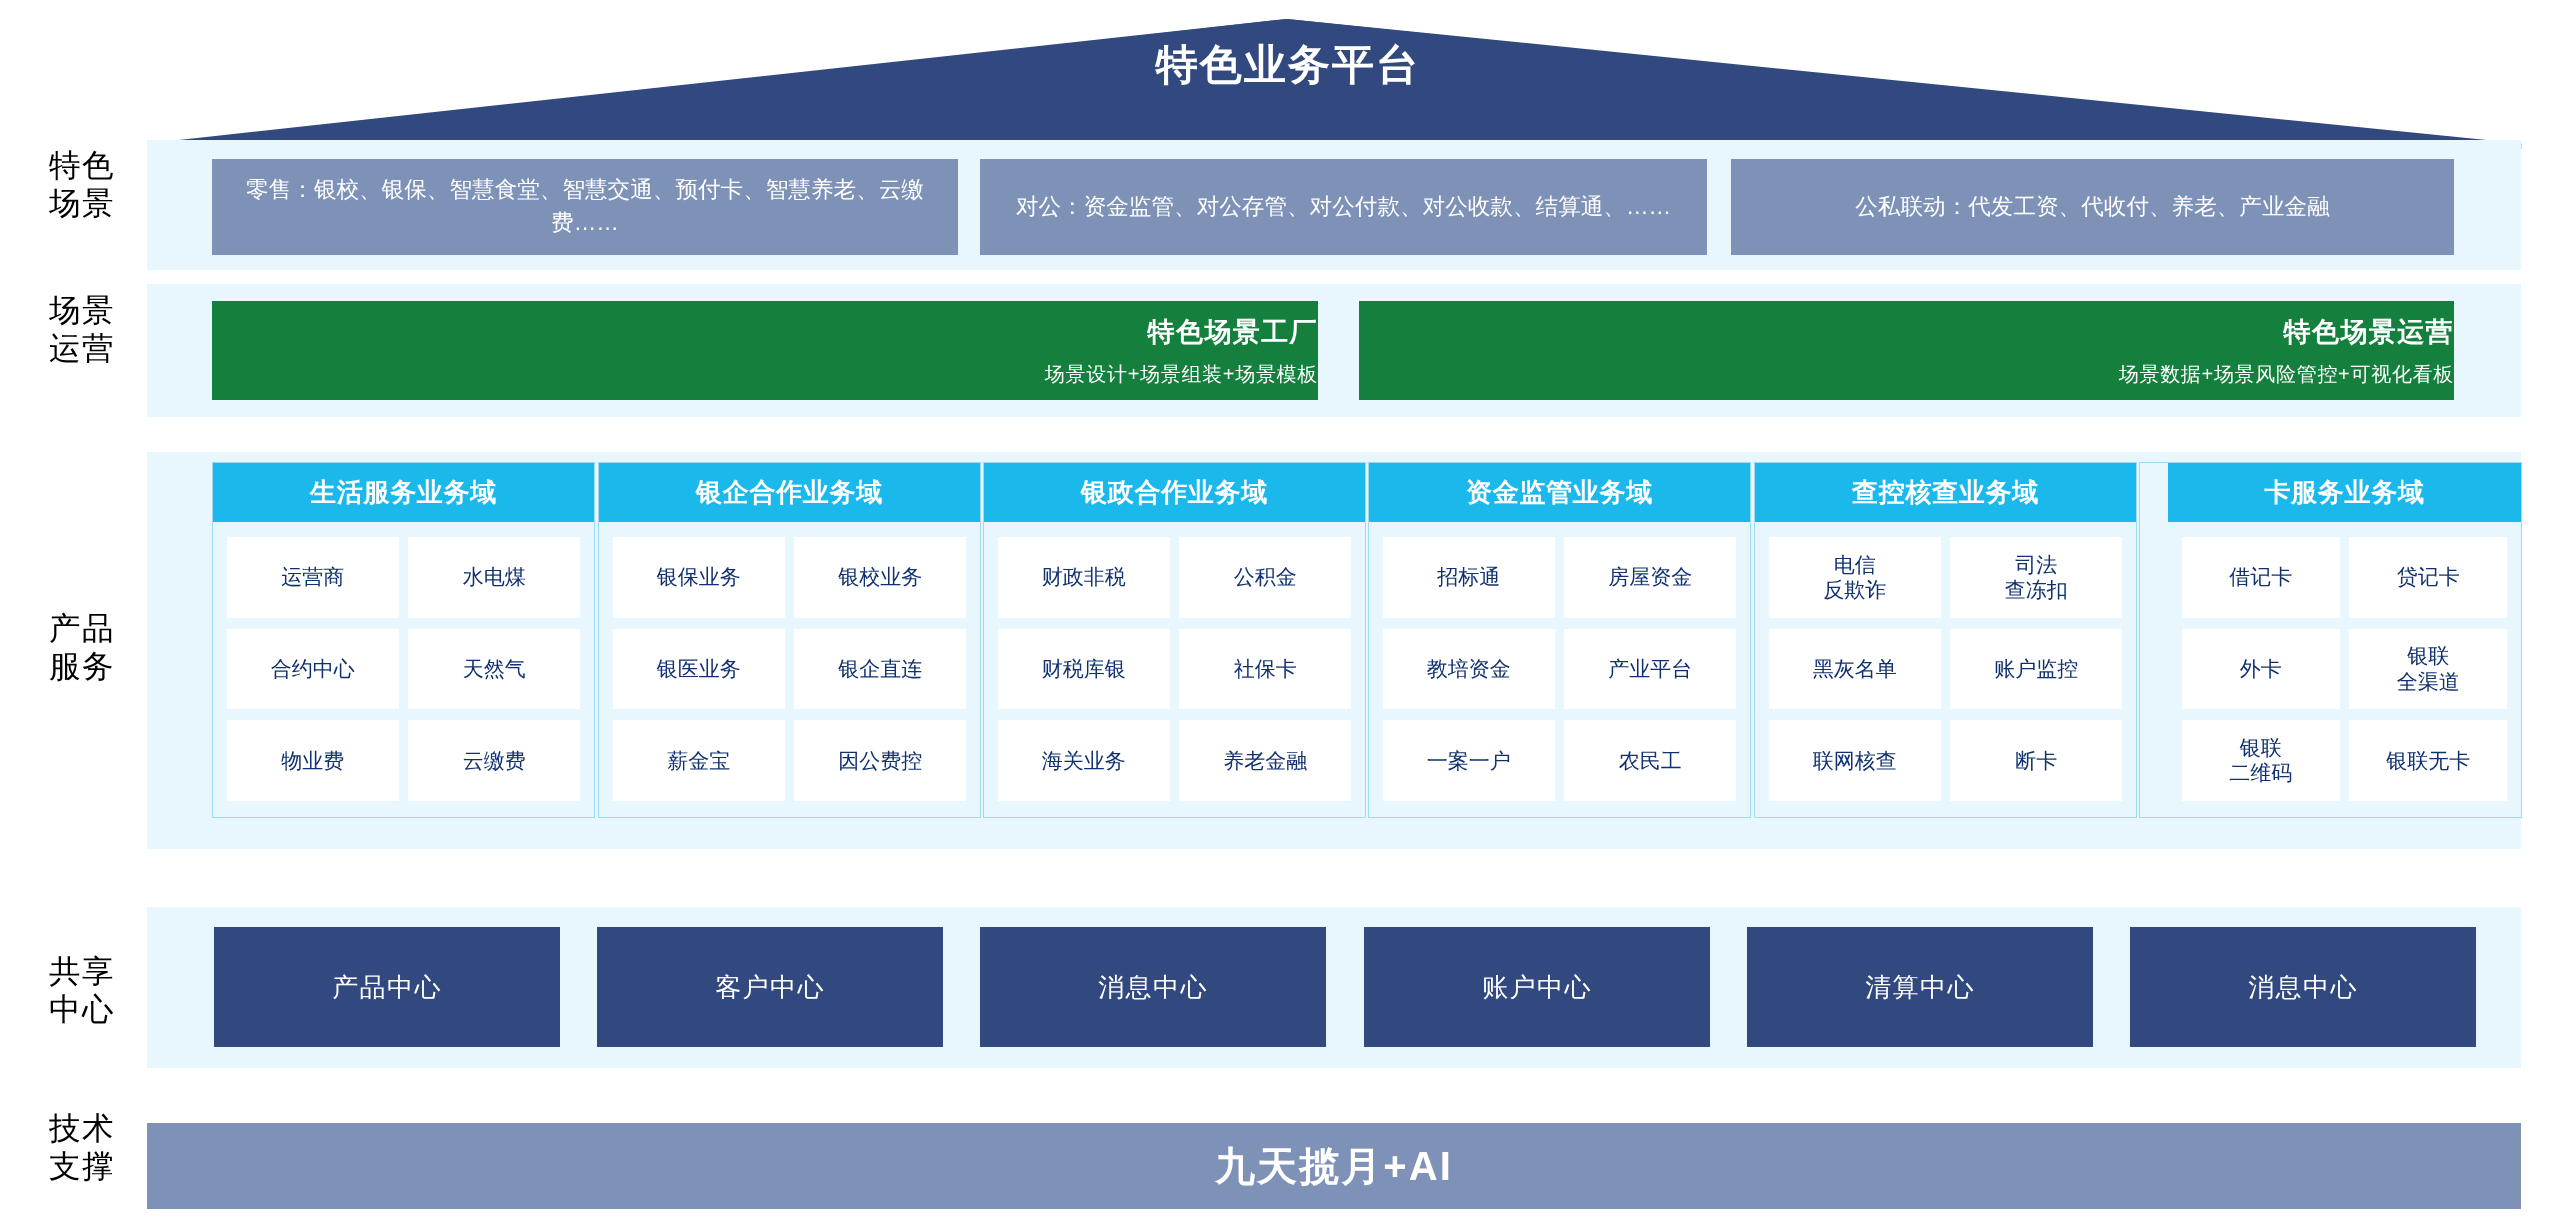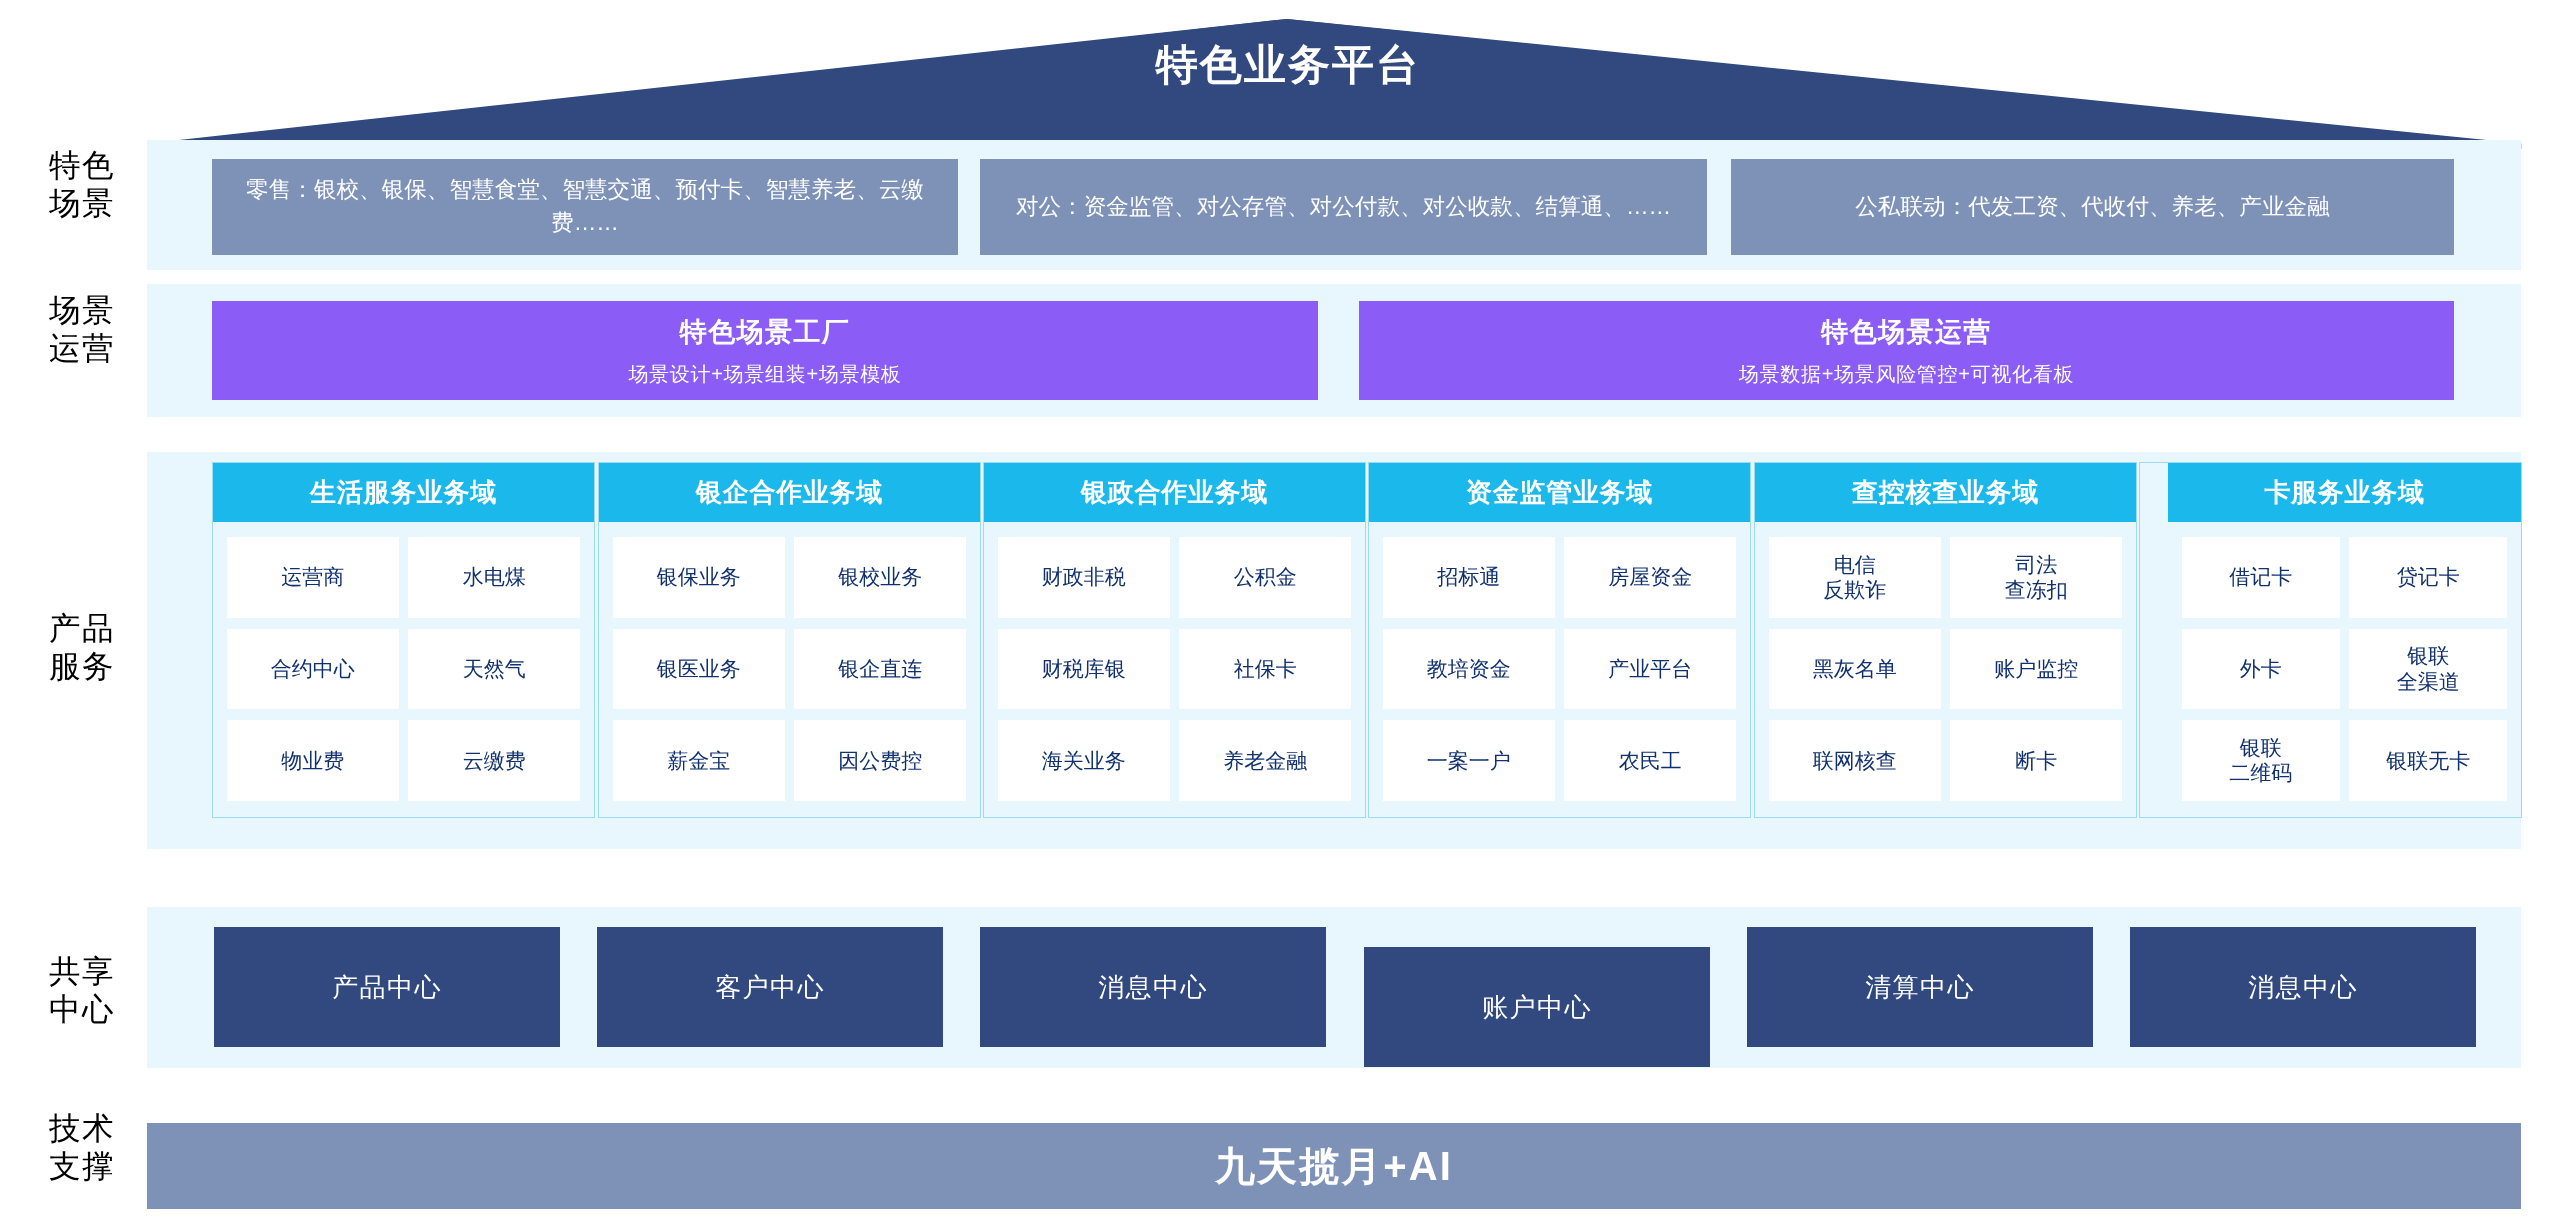--- a/index.html
+++ b/index.html
@@ -64,25 +64,25 @@
     align-items: center;
     justify-content: center;
     text-align: center;
     padding: 0 16.4px;
     box-sizing: border-box;
   }
 
   
   .ops-box {
     position: absolute;
-    background: #8b5cf6;
+    background: #15803d;
     color: #ffffff;
     display: flex;
     flex-direction: column;
-    align-items: center;
+    align-items: flex-end;
     justify-content: center;
     text-align: center;
   }
   .ops-title {
     font-size: 27px;
     font-weight: bold;
     letter-spacing: 1.4px;
     margin-bottom: 11px;
   }
   .ops-sub {
@@ -268,21 +268,21 @@
 二维码</div>
     <div class="prod-cell">银联无卡</div>
   </div>
 </div>
 
 <div class="row-label" style="top:952px;">共享<br>中心</div>
 <div class="band" style="left:147px; top:907px; width:2374px; height:161px;"></div>
 <div class="center-box" style="left:214px; top:927px; width:346px; height:120px;">产品中心</div>
 <div class="center-box" style="left:597px; top:927px; width:346px; height:120px;">客户中心</div>
 <div class="center-box" style="left:980px; top:927px; width:346px; height:120px;">消息中心</div>
-<div class="center-box" style="left:1364px; top:947px; width:346px; height:120px;">账户中心</div>
+<div class="center-box" style="left:1364px; top:927px; width:346px; height:120px;">账户中心</div>
 <div class="center-box" style="left:1747px; top:927px; width:346px; height:120px;">清算中心</div>
 <div class="center-box" style="left:2130px; top:927px; width:346px; height:120px;">消息中心</div>
 
 <div class="row-label" style="top:1109px;">技术<br>支撑</div>
 <div class="tech-bar" style="left:147px; top:1123px; width:2374px; height:86px;">
   <span class="tech-text">九天揽月+AI</span>
 </div>
 
 
 </body></html>

